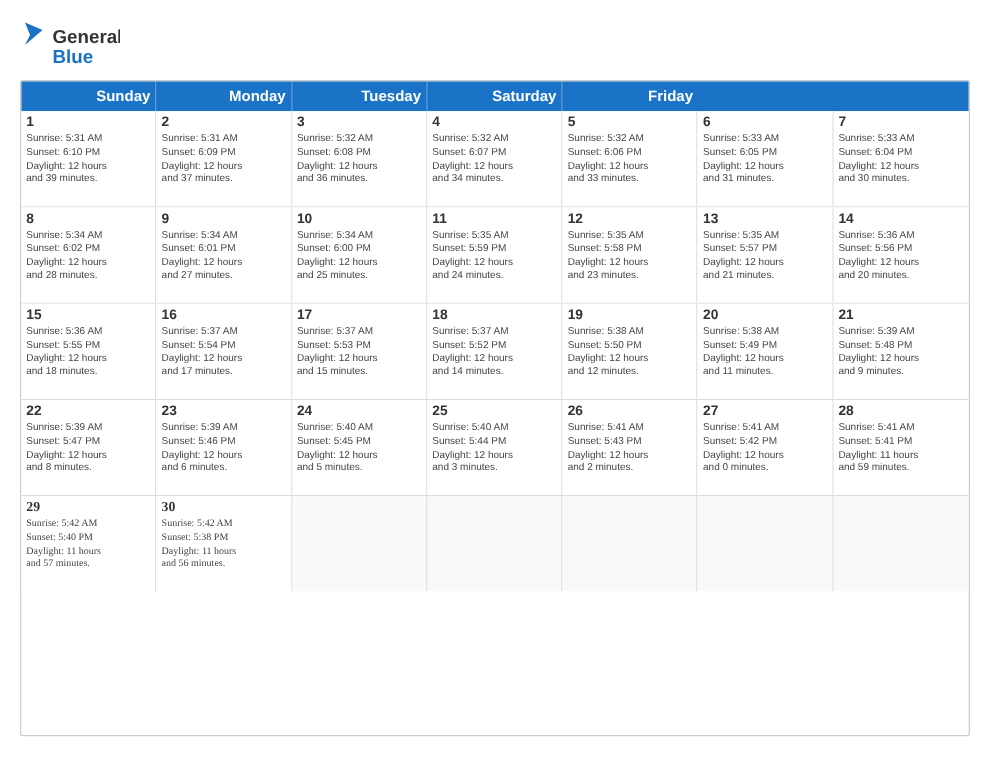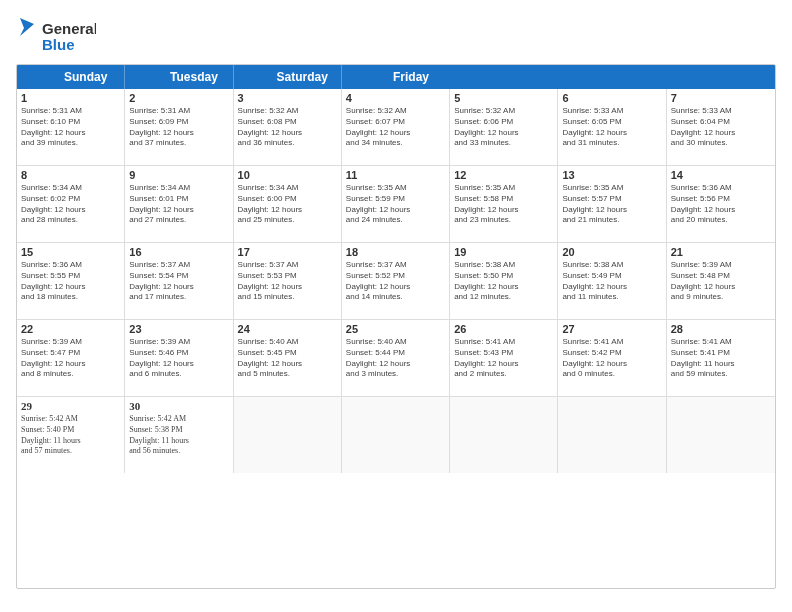--- a/index.html
+++ b/index.html
@@ -49,21 +49,21 @@
     .cal-header-row {
       display: grid;
       grid-template-columns: repeat(7, 1fr);
       background: #1a73c7;
     }
     .cal-header-cell {
       color: #fff;
       font-size: 12px;
       font-weight: bold;
       padding: 5px 4px;
-      text-align: center;
+      text-align: right;
       border-right: 1px solid rgba(255,255,255,0.3);
       margin-left: 30px;
     }
     .cal-header-cell:last-child { border-right: none; }
     .cal-body {
       display: flex;
       flex-direction: column;
     }
     .cal-week {
       display: grid;
@@ -110,20 +110,21 @@
       </div>
     <div class="title-block">
       <div class="main-title"></div>
       <div class="subtitle"></div>
     </div>
   </div>
 
   <div class="calendar">
     <div class="cal-header-row">
     <div class="cal-header-cell">Sunday</div>
+        <div class="cal-header-cell">Monday</div>
         <div class="cal-header-cell">Tuesday</div>
         <div class="cal-header-cell">Saturday</div>
         <div class="cal-header-cell">Friday</div>
       </div>
     <div class="cal-body">
     <div class="cal-week">
           <div class="cal-cell">
             <span class="day-num">1</span>
             <div class="cell-info" style="white-space: pre-line;">Sunrise: 5:31 AM
 Sunset: 6:10 PM

